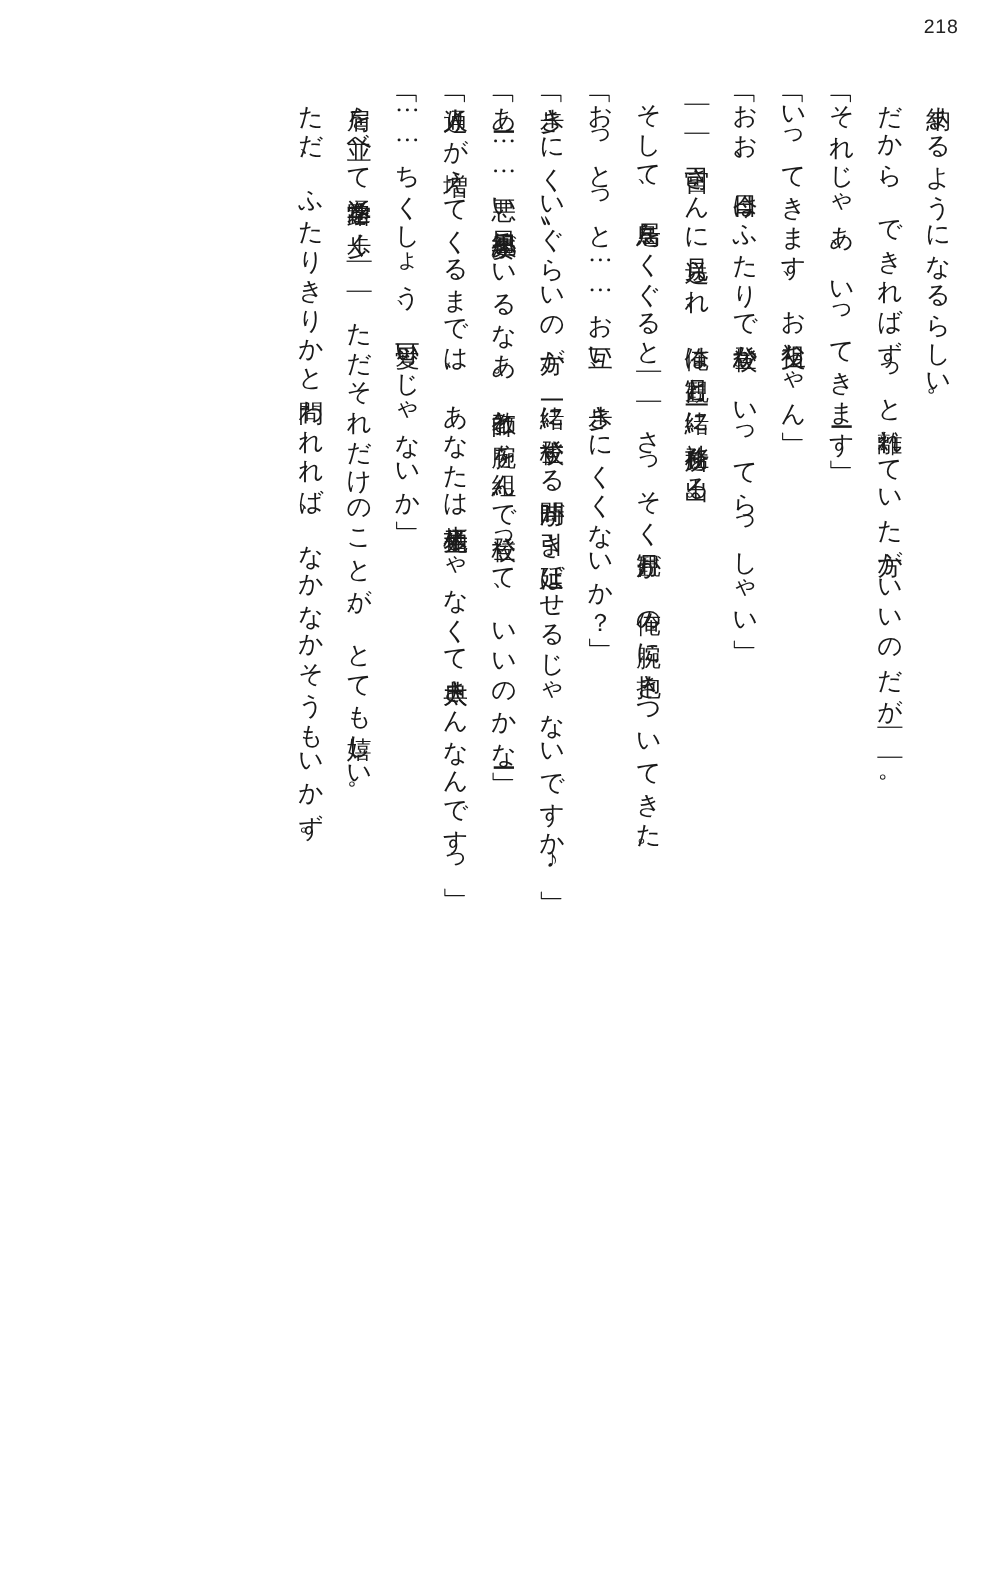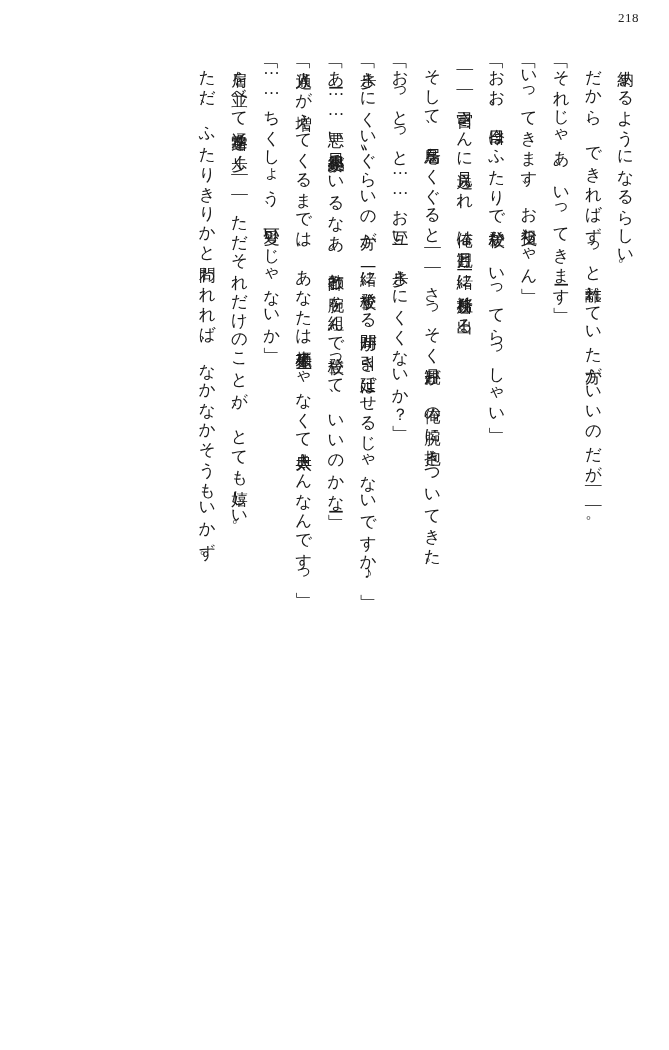--- a/index.html
+++ b/index.html
@@ -23,21 +23,21 @@
     box-sizing: border-box;
   }
 
   .page-number {
     position: absolute;
     top: 10px;
     right: 30px;
     font-size: 13px;
     letter-spacing: 0.5px;
     color: #222;
-    font-family: Liberation Serif, serif;
+    font-family: Liberation Sans, sans-serif;
   }
 
   .text-body {
     position: absolute;
     top: 58px;
     right: 28px;
     left: 30px;
     bottom: 30px;
     writing-mode: vertical-rl;
     text-orientation: upright;

